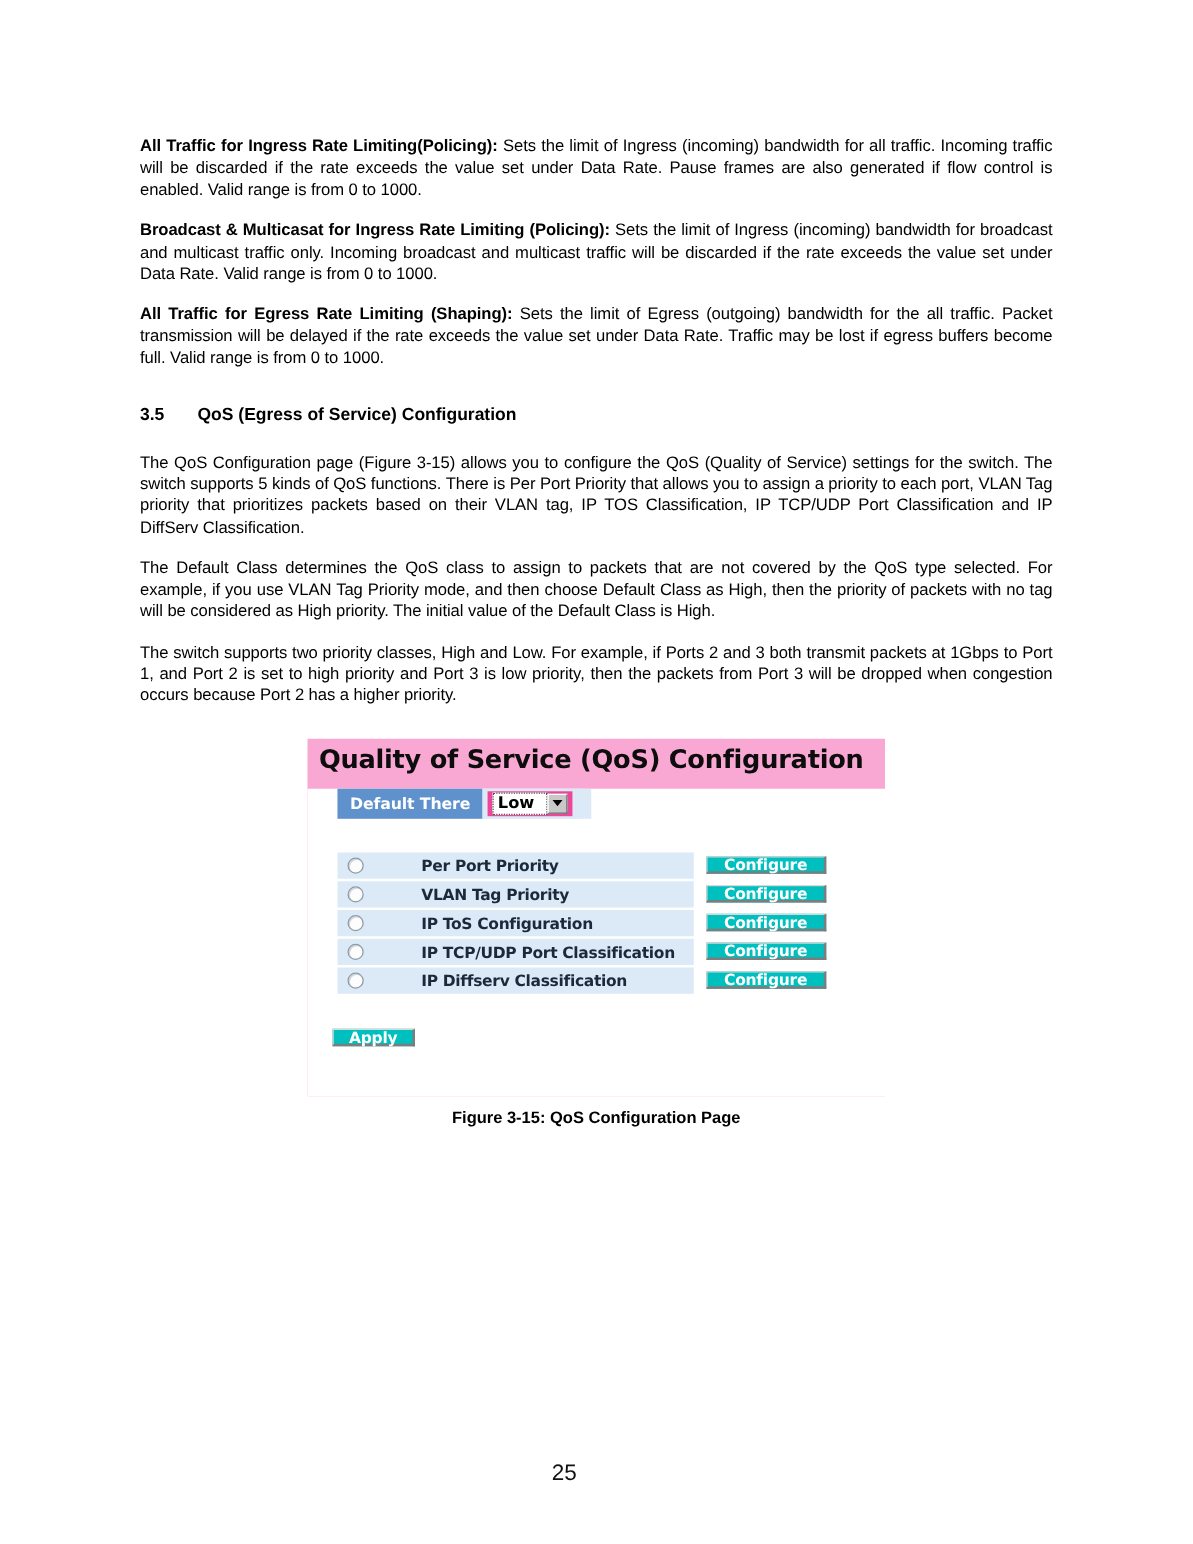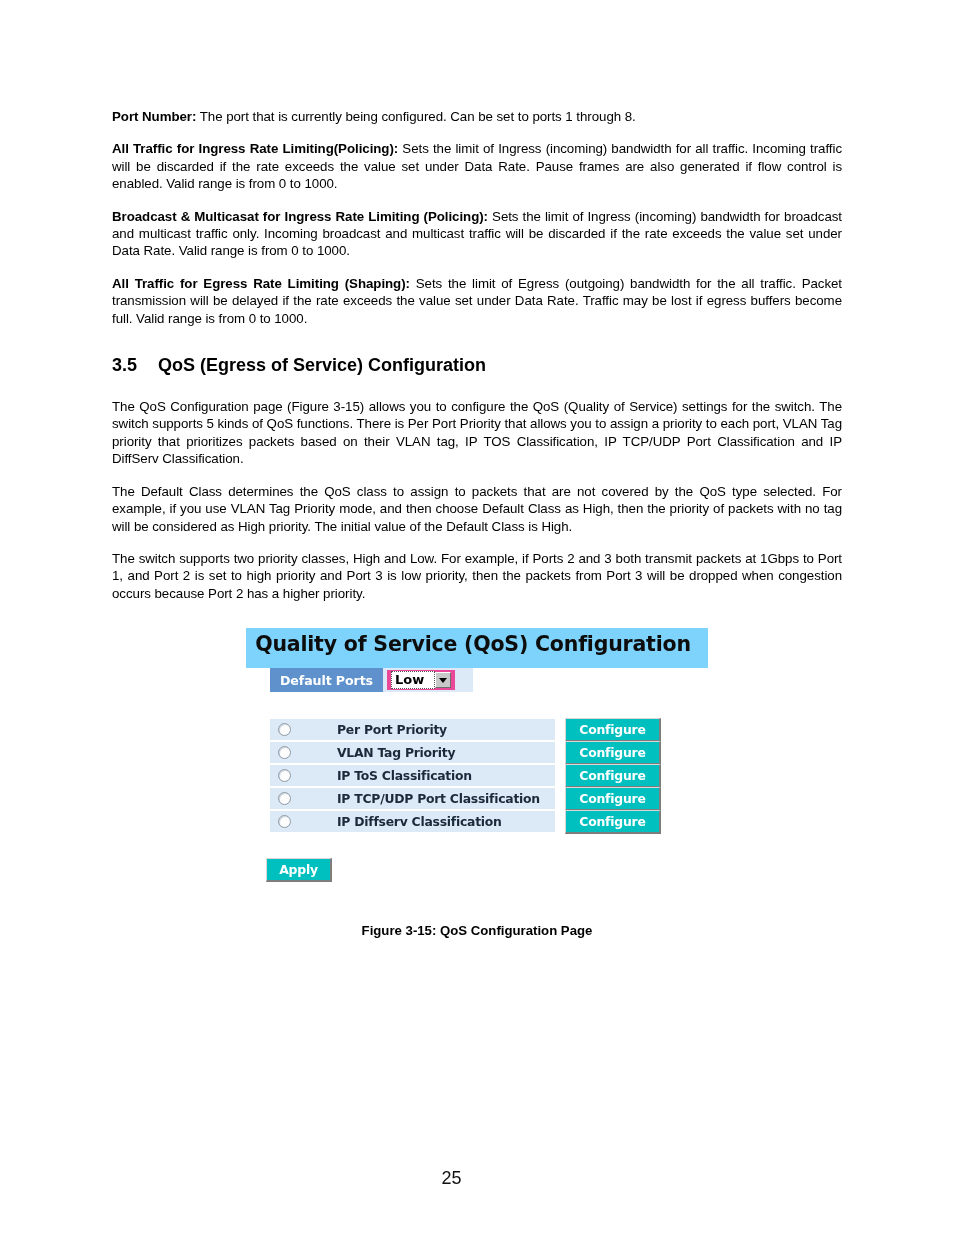--- a/index.html
+++ b/index.html
@@ -38,21 +38,21 @@
     line-height: 17.4px;
     text-align: justify;
     color: #000;
     letter-spacing: -0.05px;
   }
   p.para b { font-weight: bold; }
 
   
   .section-heading {
     margin: 28px 0 22px 0;
-    font-size: 18px;
+    font-size: 14px;
     font-weight: bold;
     color: #000;
     display: flex;
     align-items: center;
   }
   .section-heading .sec-num {
     width: 46px;
     flex: 0 0 46px;
   }
 
@@ -60,21 +60,21 @@
   .figure-wrap {
     margin-top: 26px;
     width: 730px;
     position: relative;
   }
 
   .screenshot {
     position: relative;
     width: 462px;
     margin: 0 auto;
-    background: #7dd3fc;
+    background: #f9a8d4;
     padding: 0;
   }
 
   .ss-title {
     font-family: "DejaVu Sans", sans-serif;
     font-weight: bold;
     font-size: 20.5px;
     letter-spacing: -0.2px;
     color: #0d0d0d;
     text-align: center;
@@ -208,21 +208,21 @@
     flex: 0 0 auto;
     margin-left: 10px;
   }
   .btn-teal {
     background: #00bfbf;
     color: #ffffff;
     font-family: "DejaVu Sans", sans-serif;
     font-weight: bold;
     font-size: 12.4px;
     letter-spacing: -0.2px;
-    height: 24px;
+    height: 14px;
     padding: 0 10px;
     display: inline-flex;
     align-items: center;
     justify-content: center;
     border-top: 1px solid #d7d7d7;
     border-left: 1px solid #d7d7d7;
     border-right: 2px solid #7d7d7d;
     border-bottom: 2px solid #7d7d7d;
     box-sizing: border-box;
     white-space: nowrap;
@@ -252,21 +252,20 @@
     font-size: 18px;
     color: #111;
   }
 </style>
 </head>
 <body>
 
 <div class="page">
   <div class="content">
 
-    <p class="para"><b>Port Number:</b><span> The port that is currently being configured. Can be set to ports 1 through 8.</span></p>
 
     <p class="para"><b>All Traffic for Ingress Rate Limiting(Policing):</b><span> Sets the limit of Ingress (incoming) bandwidth for all traffic. Incoming traffic will be discarded if the rate exceeds the value set under Data Rate. Pause frames are also generated if flow control is enabled. Valid range is from 0 to 1000.</span></p>
 
     <p class="para"><b>Broadcast &amp; Multicasat for Ingress Rate Limiting (Policing):</b><span> Sets the limit of Ingress (incoming) bandwidth for broadcast and multicast traffic only. Incoming broadcast and multicast traffic will be discarded if the rate exceeds the value set under Data Rate. Valid range is from 0 to 1000.</span></p>
 
     <p class="para"><b>All Traffic for Egress Rate Limiting (Shaping):</b><span> Sets the limit of Egress (outgoing) bandwidth for the all traffic. Packet transmission will be delayed if the rate exceeds the value set under Data Rate. Traffic may be lost if egress buffers become full. Valid range is from 0 to 1000.</span></p>
 
     <h2 class="section-heading">
       <span class="sec-num">3.5</span>
       <span>QoS (Egress of Service) Configuration</span>
@@ -277,21 +276,21 @@
     <p class="para">The switch supports two priority classes, High and Low. For example, if Ports 2 and 3 both transmit packets at 1Gbps to Port 1, and Port 2 is set to high priority and Port 3 is low priority, then the packets from Port 3 will be dropped when congestion occurs because Port 2 has a higher priority.</p>
 
     <div class="figure-wrap">
       <div class="screenshot">
 
         <div class="ss-title">Quality of Service (QoS) Configuration</div>
 
         <div class="ss-body">
 
           <div class="default-class-row">
-            <div class="dc-label">Default Ports</div>
+            <div class="dc-label">Default There</div>
             <div class="dc-select-cell">
               <div class="native-select">
                 <div class="sel-inner">
                   <span class="sel-value">Low</span>
                 </div>
                 <div class="sel-arrow-btn">
                     <span class="tri"></span>
                   </div>
               </div>
             </div>
@@ -315,21 +314,21 @@
                 <span class="qos-label">VLAN Tag Priority</span>
               </div>
               <div class="qos-btn-cell">
                 <span class="btn-teal btn-configure">Configure</span>
               </div>
             </div>
 
             <div class="qos-row">
               <div class="qos-name-cell">
                 <span class="radio"></span>
-                <span class="qos-label">IP ToS Classification</span>
+                <span class="qos-label">IP ToS Configuration</span>
               </div>
               <div class="qos-btn-cell">
                 <span class="btn-teal btn-configure">Configure</span>
               </div>
             </div>
 
             <div class="qos-row">
               <div class="qos-name-cell">
                 <span class="radio"></span>
                 <span class="qos-label">IP TCP/UDP Port Classification</span>

